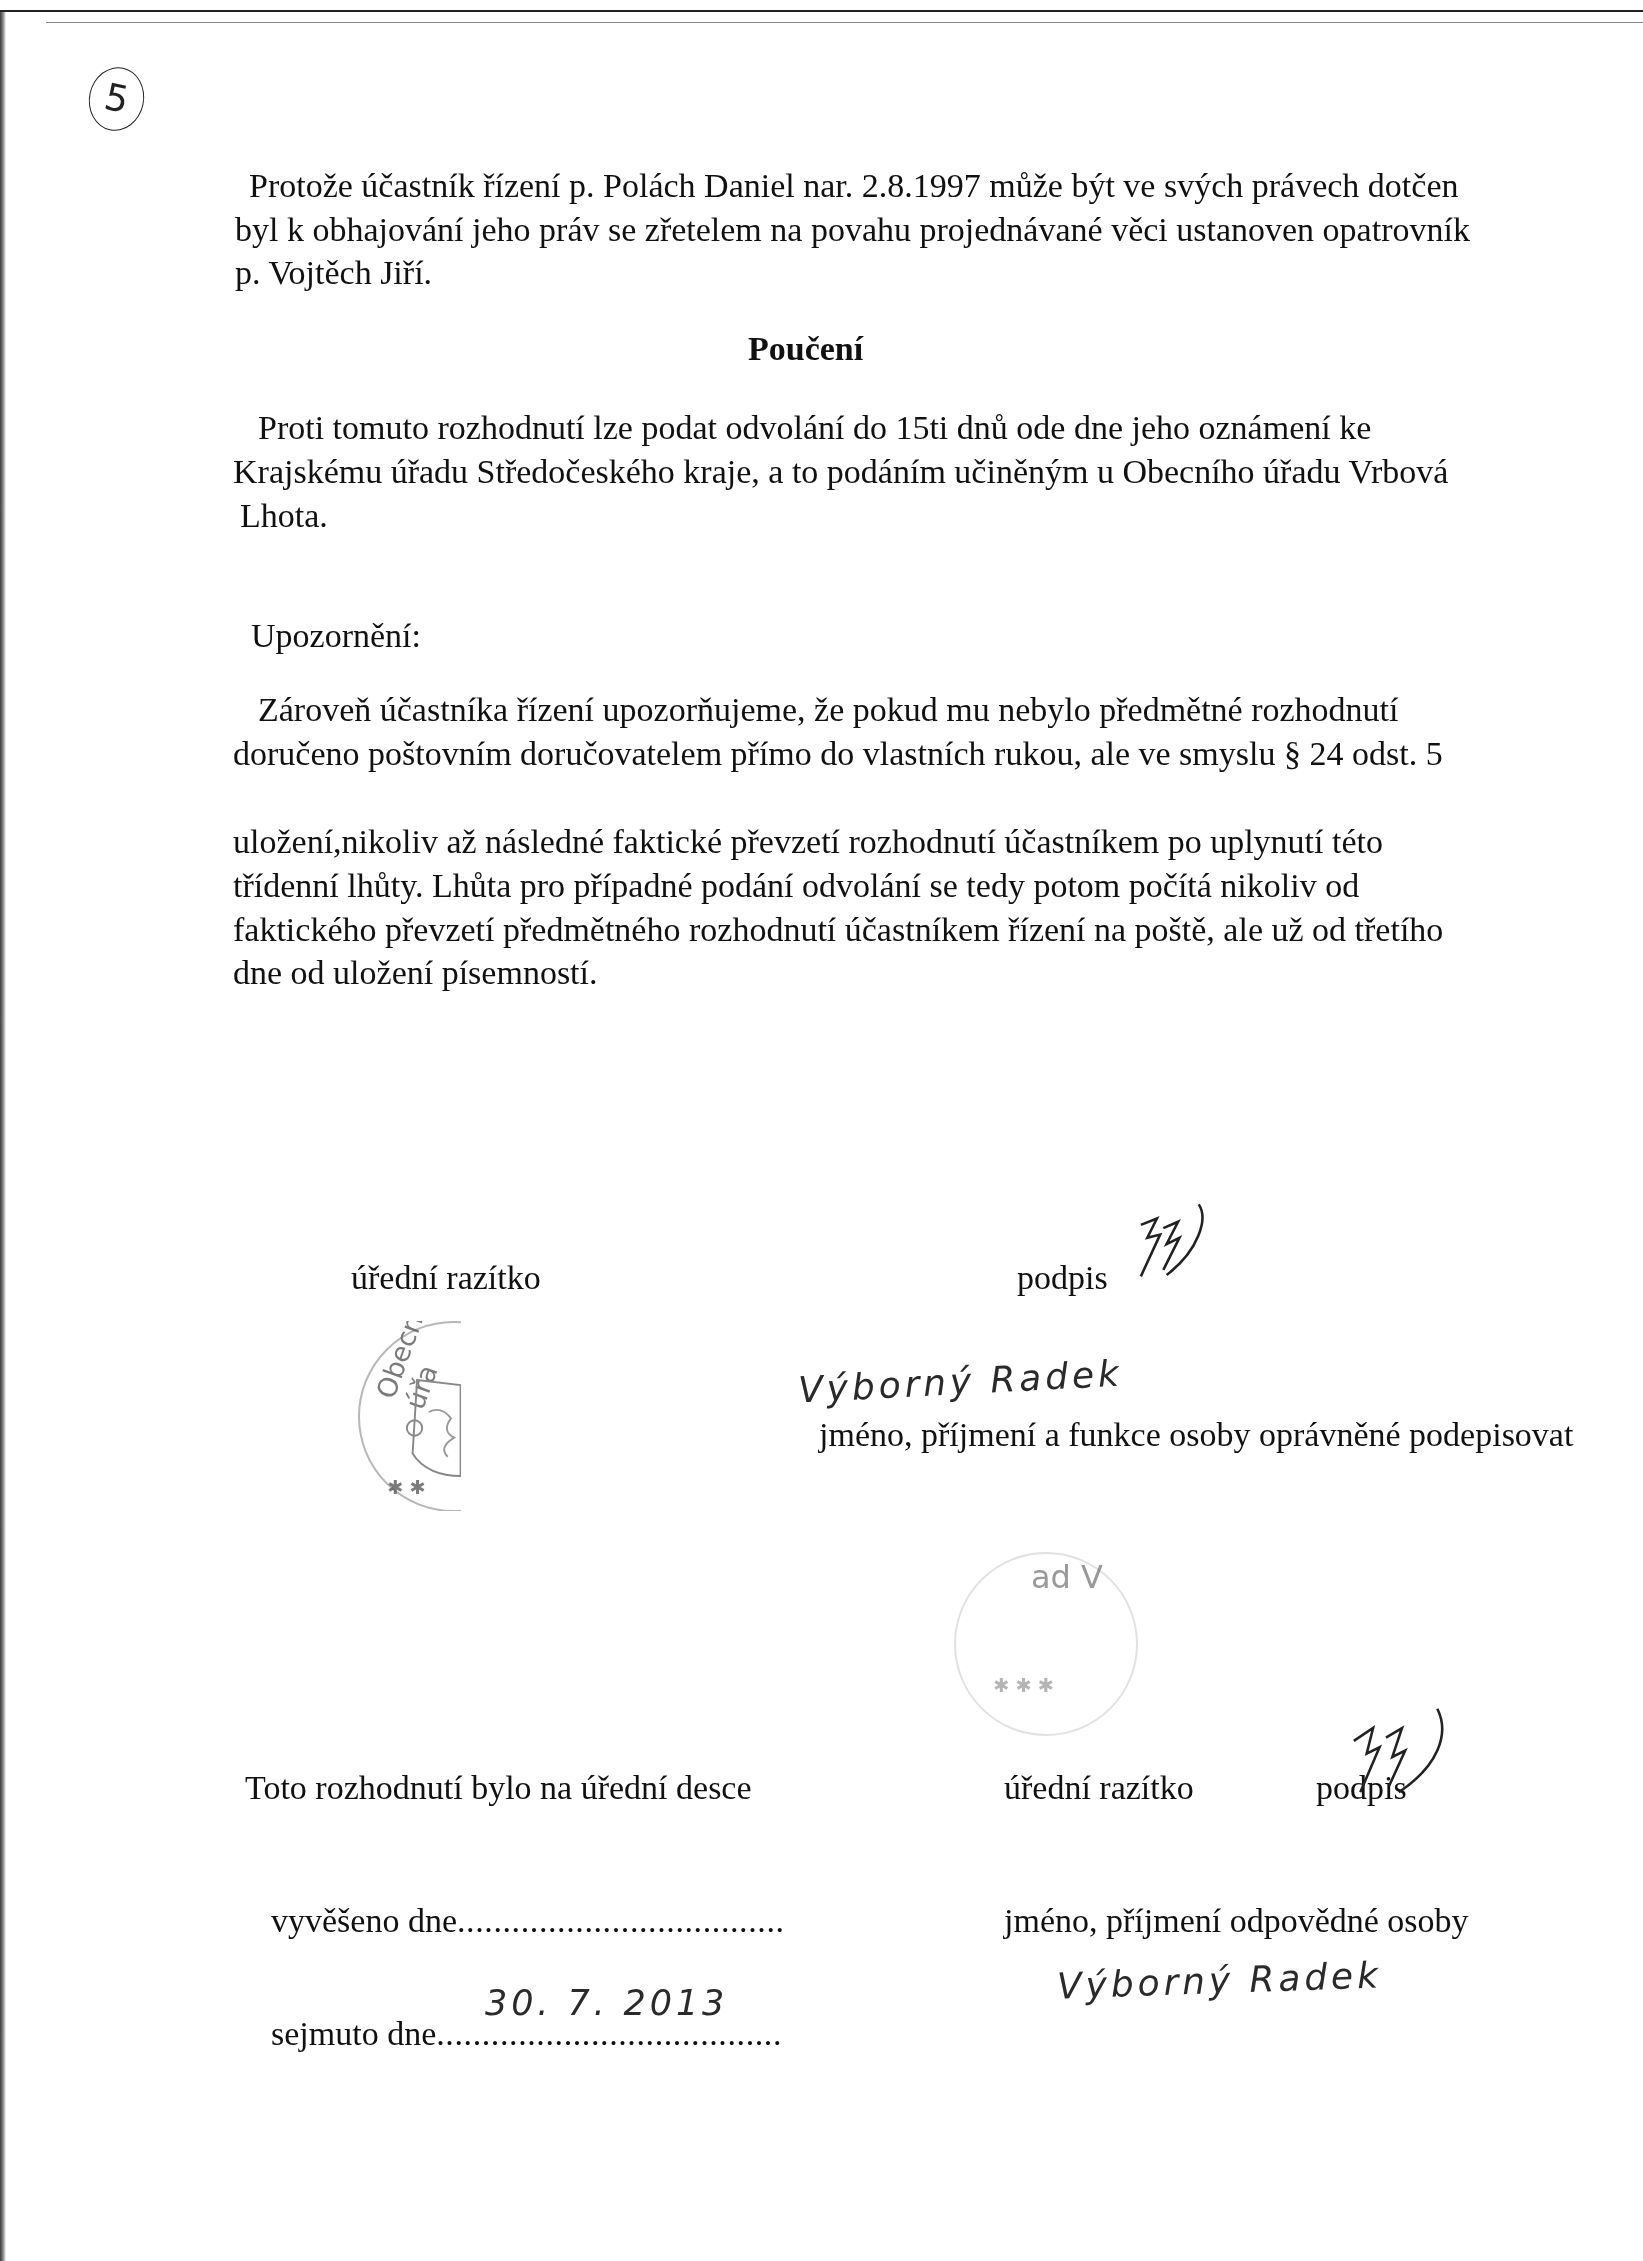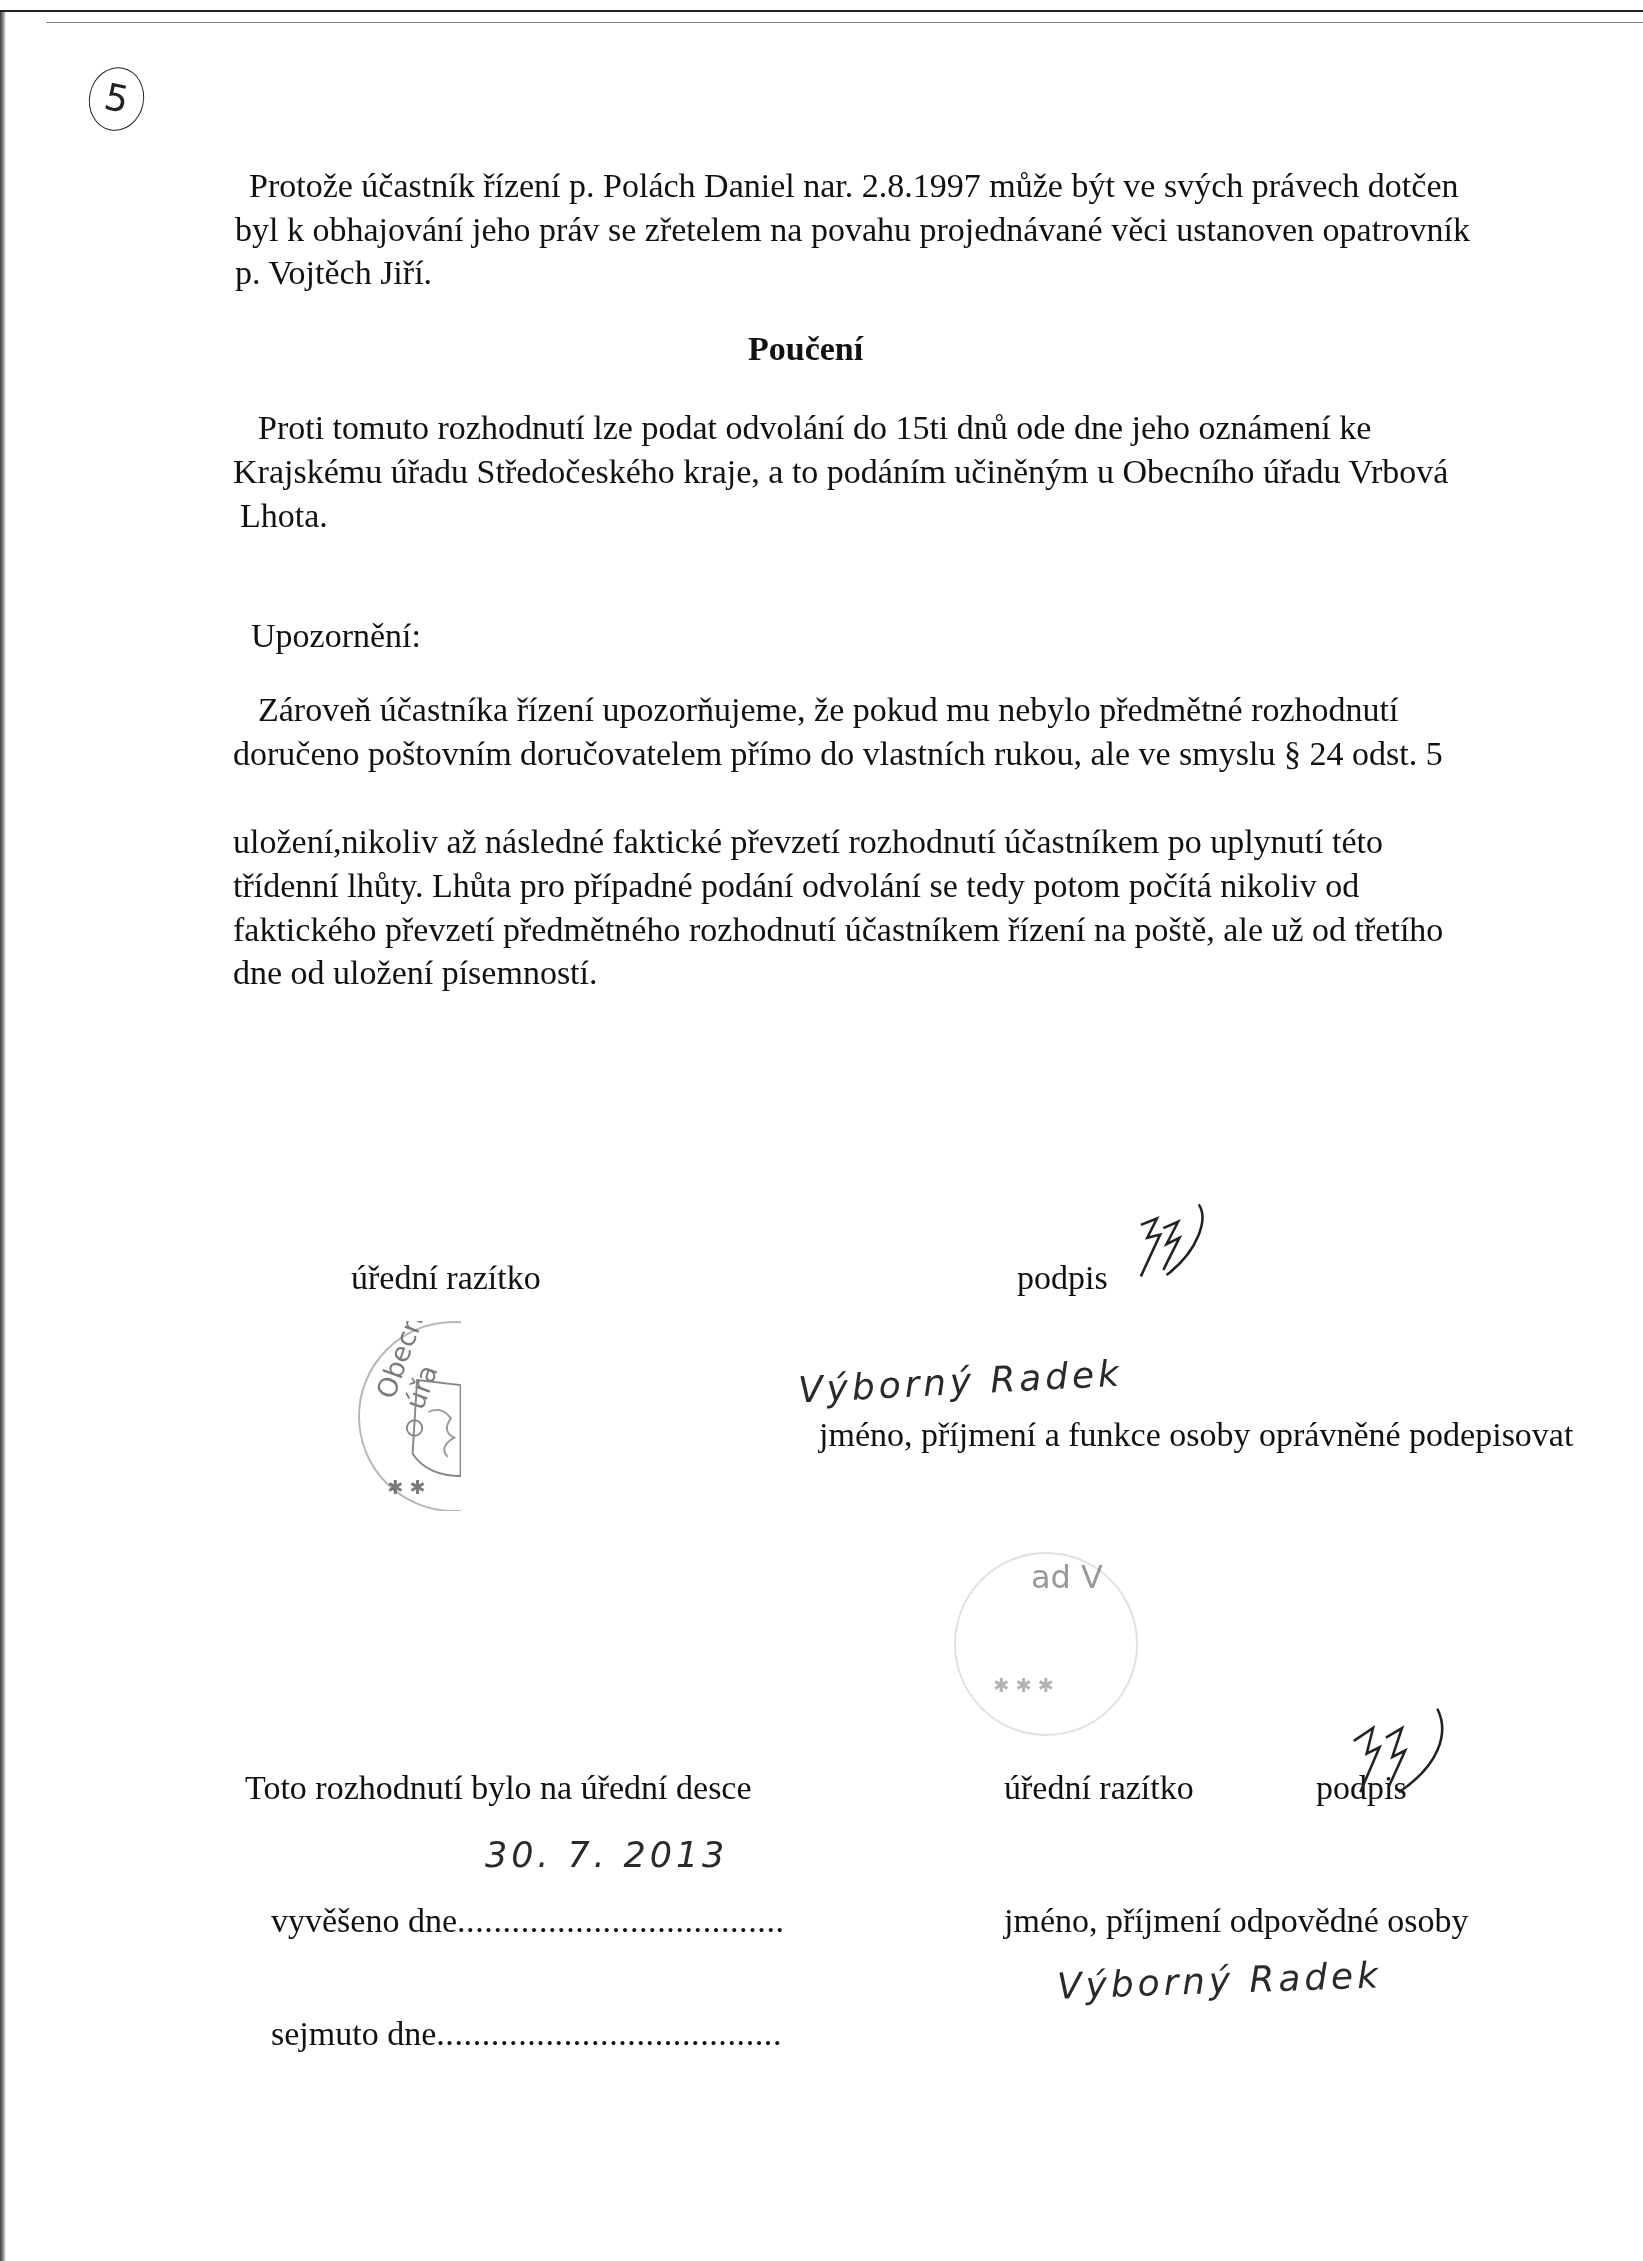--- a/index.html
+++ b/index.html
@@ -86,21 +86,21 @@
 
   <svg class="sig" style="left:1341px; top:1702px;" width="122" height="97" viewBox="0 0 190 150">
     <path d="M20 60 L50 40 L40 80 L60 70 L30 140" stroke="#222" stroke-width="4" fill="none"></path>
     <path d="M70 55 L95 40 L80 85 L100 75 L75 130" stroke="#222" stroke-width="4" fill="none"></path>
     <path d="M150 10 C170 50 150 100 90 140" stroke="#222" stroke-width="4" fill="none"></path>
   </svg>
 
   <div class="t" style="left:271px; top:1899px;">
     <span>vyvěšeno  dne</span><span class="dots">....................................</span>
   </div>
-  <div class="hand" style="left:485px; top:1835px; font-size:35px;">30. 7. 2013</div>
+  <div class="hand" style="left:485px; top:1983px; font-size:35px;">30. 7. 2013</div>
 
   <div class="t" style="left:1004px; top:1899px;">jméno, příjmení odpovědné osoby</div>
   <div class="hand" style="left:1057px; top:1960px; font-size:36px; transform: rotate(-2deg);">Výborný Radek</div>
 
   <div class="t" style="left:271px; top:2012px;">
     <span>sejmuto  dne</span><span class="dots">......................................</span>
   </div>
 </div>
 
 

